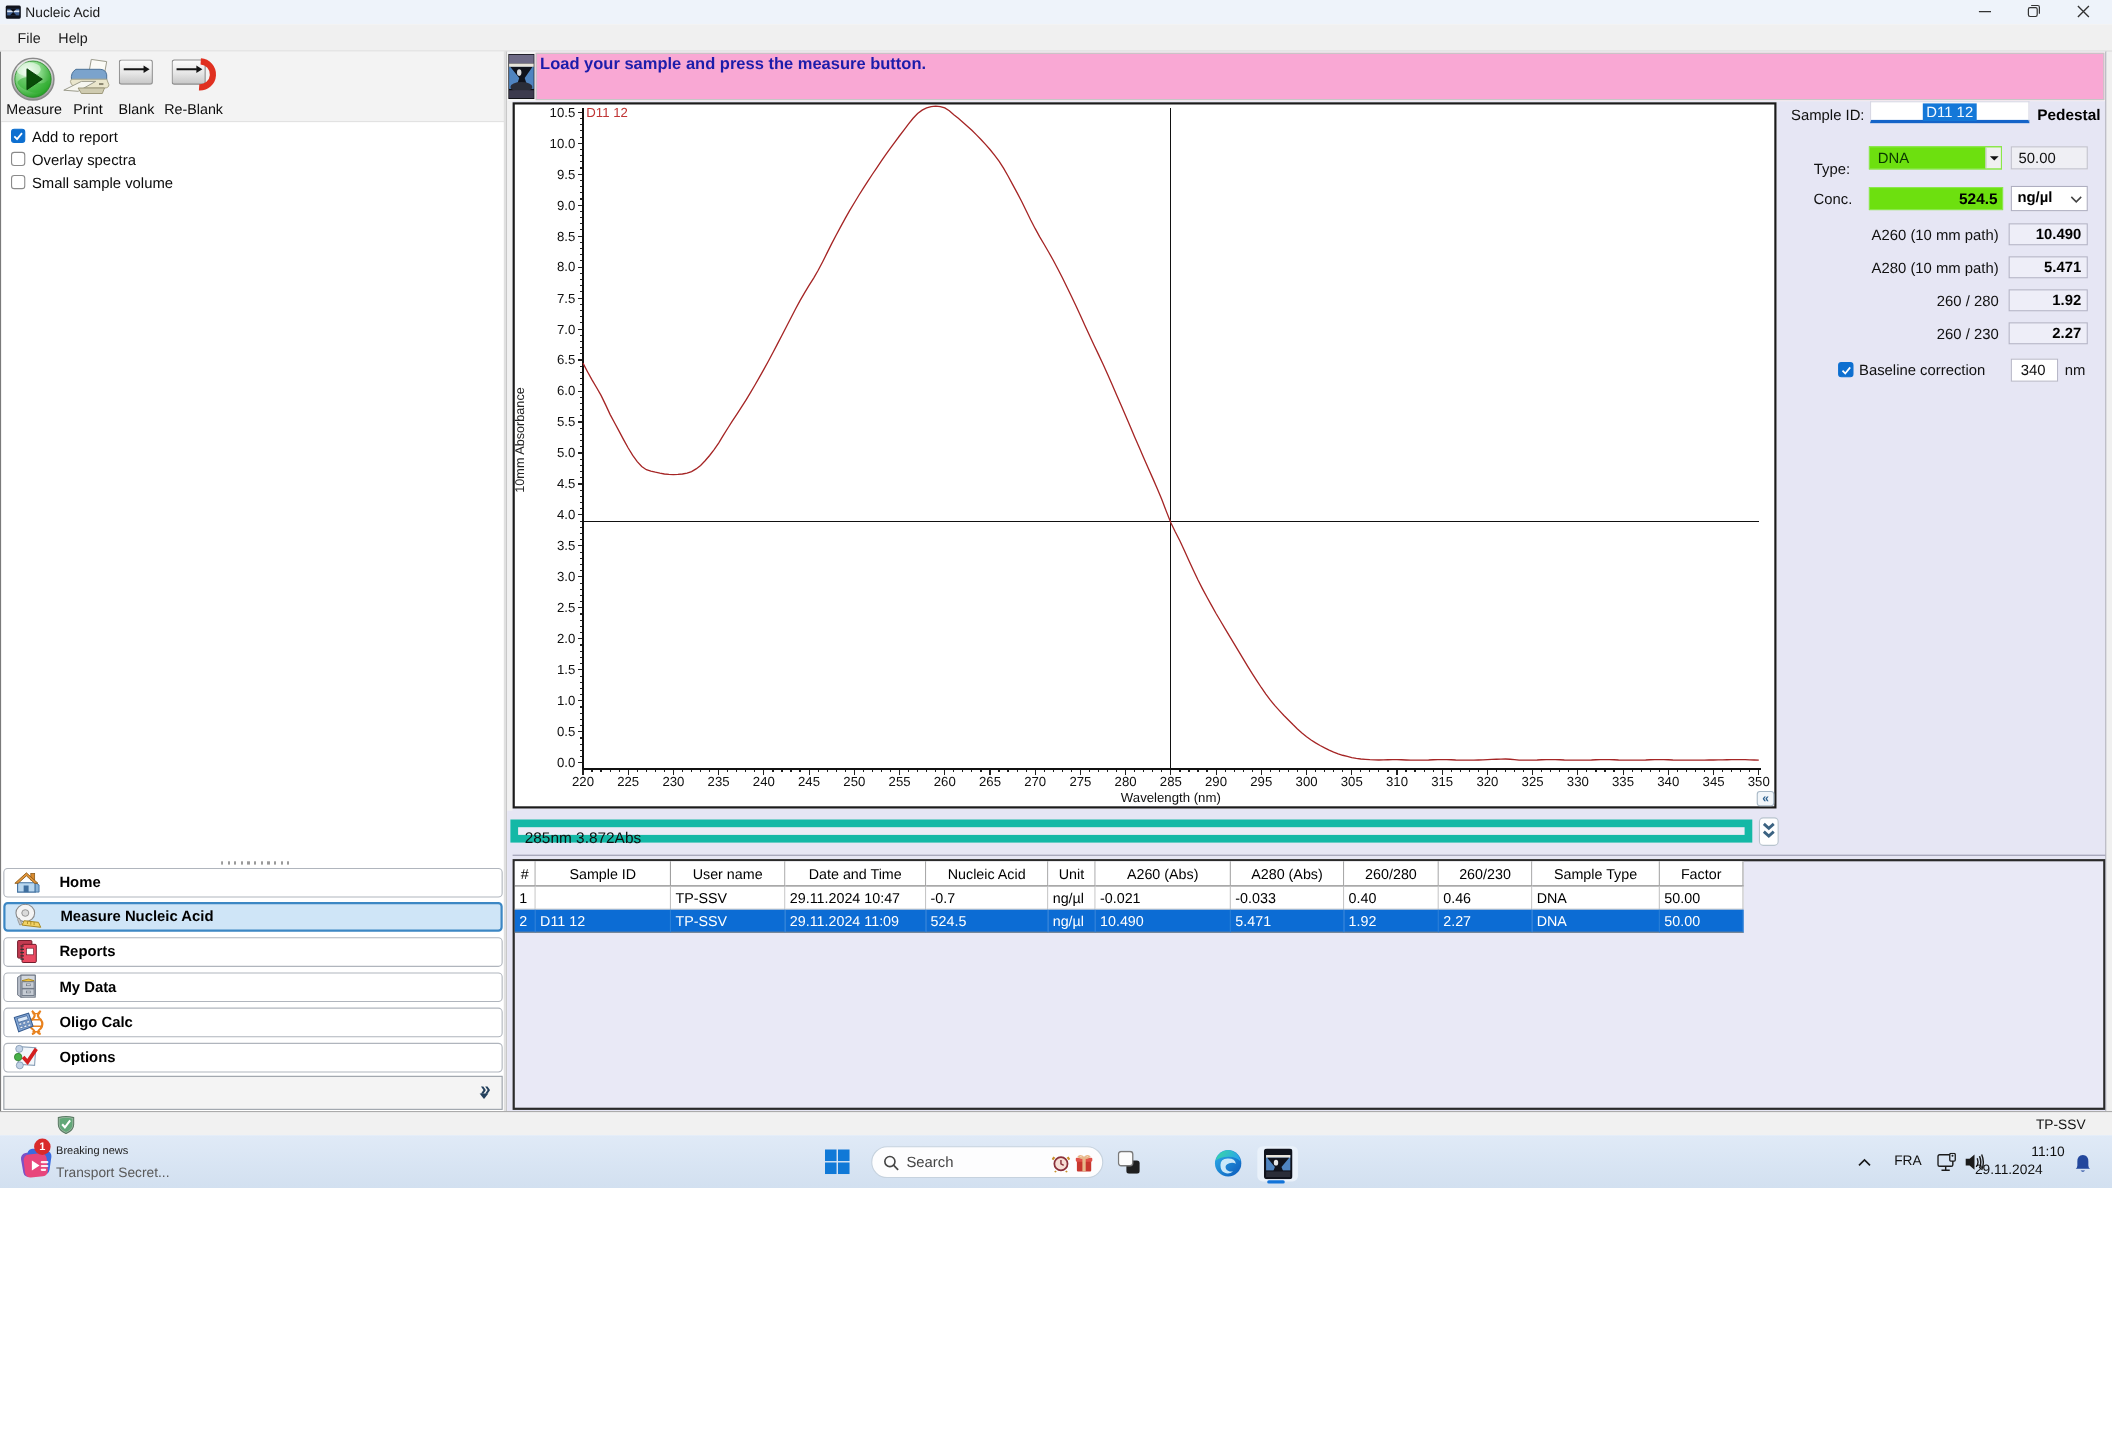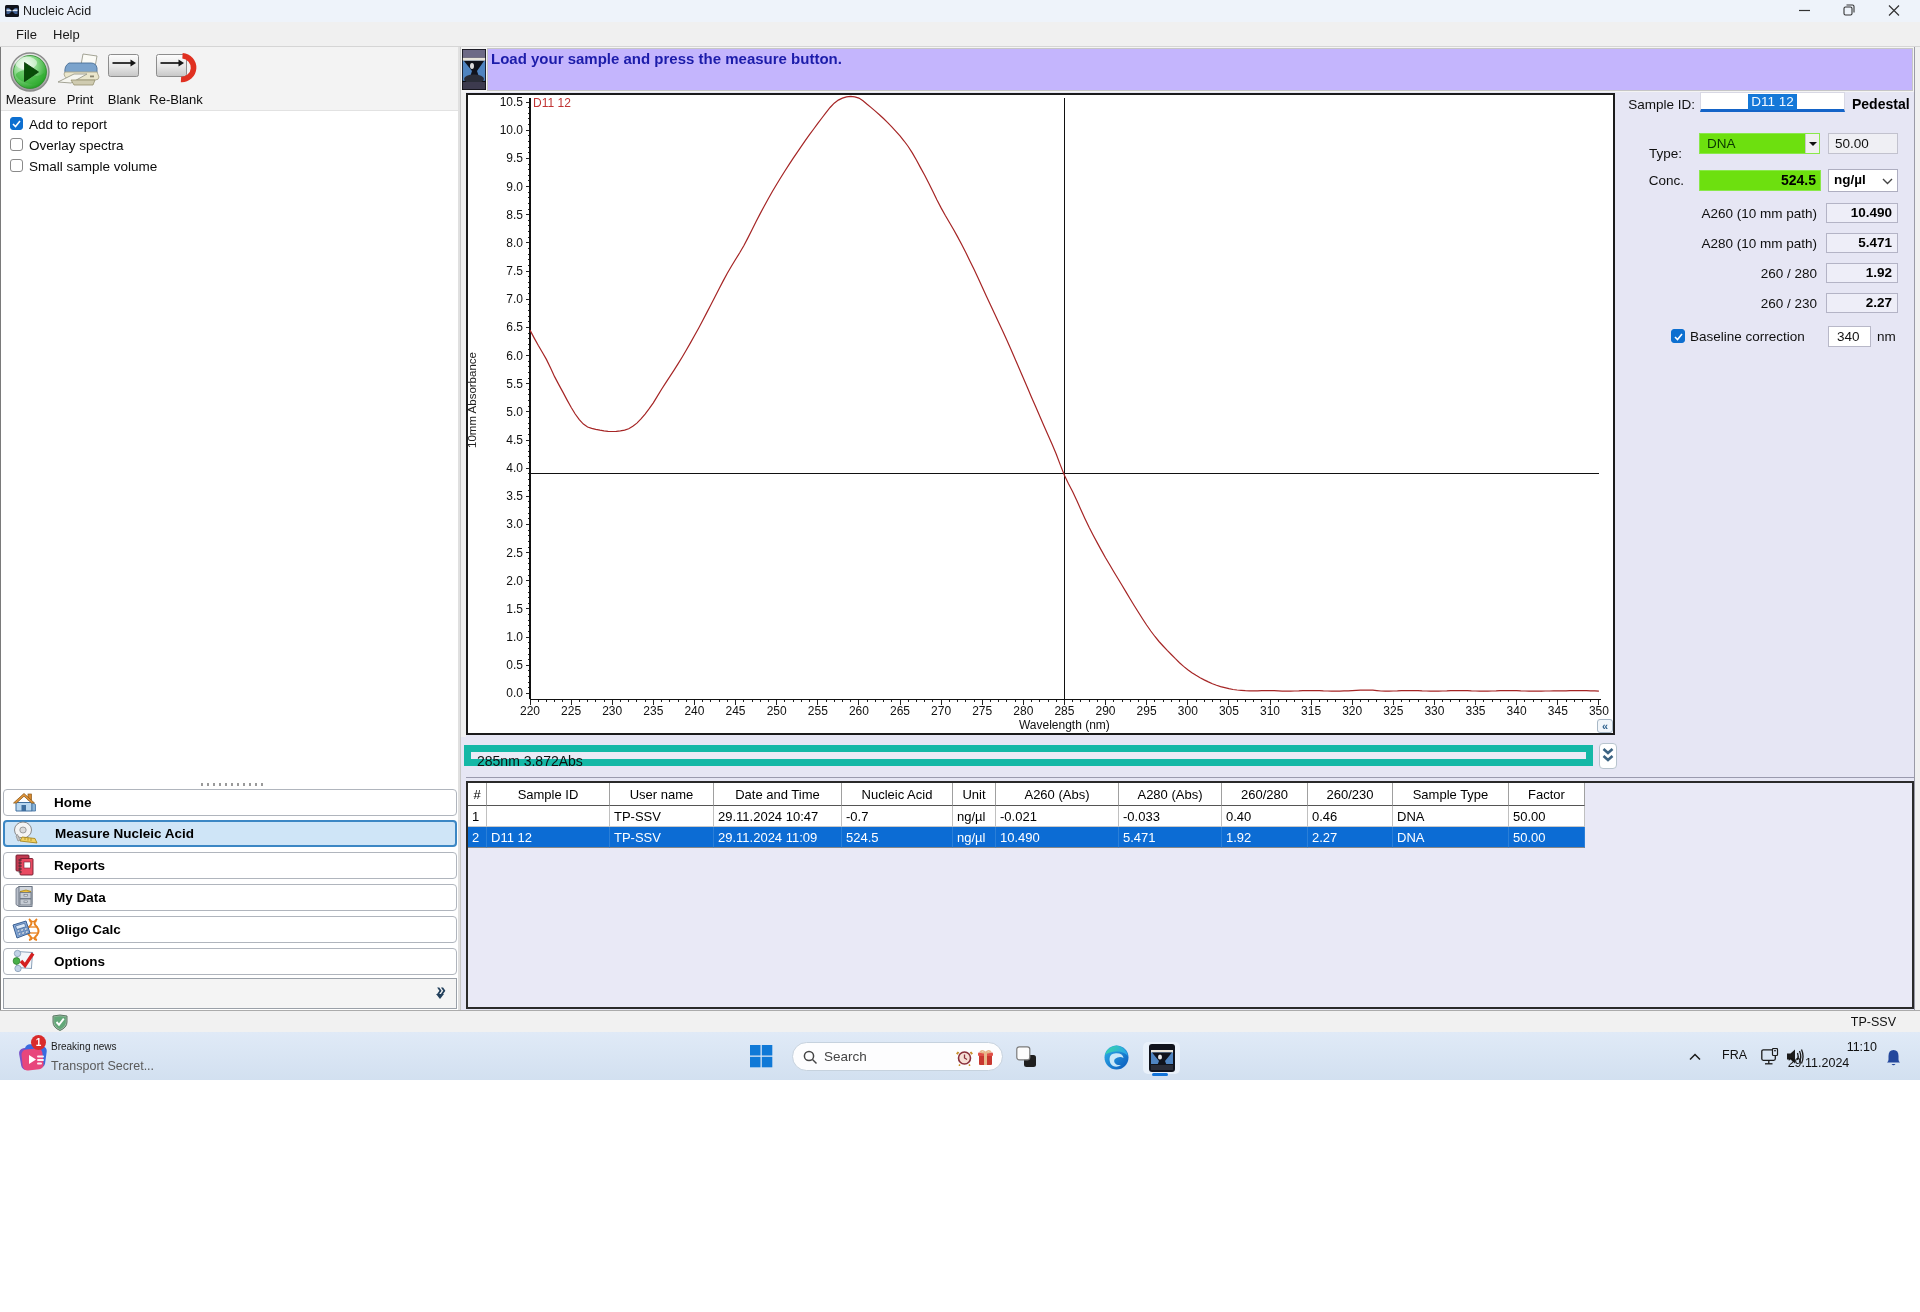--- a/index.html
+++ b/index.html
@@ -14,21 +14,21 @@
 .cb.on{background:#0d6fd0;border-color:#0d6fd0}
 .cb.on svg{display:block;margin:2px auto 0}
 .cblabel{font-size:13.5px;color:#0b0b0b}
 .navitem{left:2px;width:454px;height:27.5px;background:#fff;border:1px solid #b0b5bd;border-radius:4px}
 .navitem.sel{background:#cfe5f7;border:2px solid #3c87c4}
 .navtext{position:absolute;left:50px;top:50%;transform:translateY(-50%);font-weight:bold;font-size:13.5px;color:#000}
 .navicon{position:absolute;left:8px;top:50%;transform:translateY(-50%)}
 #vsep{left:458px;top:47px;width:3px;height:963px;background:#e0e0e0;border-right:1px solid #c8c8c8}
 #main{left:461px;top:47px;width:1453px;height:963px;background:#e6e6f4}
 #msgbar{left:0;top:0;width:1453px;height:45px;background:#f4f4f4}
-#msgbox{left:26px;top:1px;width:1426px;height:43px;background:#c4b5fd;border:1px solid #c6c6c6}
+#msgbox{left:26px;top:1px;width:1426px;height:43px;background:#f9a8d4;border:1px solid #c6c6c6}
 #msgtext{left:3px;top:1px;font-size:15px;font-weight:bold;color:#1c1caa}
 #chartbox{left:5px;top:46px;width:1149px;height:642px;background:#fff;border:2px solid #1b1b1b}
 #statline{left:3px;top:698px;width:1129px;height:21px;background:#ebebf6;border:7px solid #14b8a6;font-size:14px;color:#101010;line-height:19px;padding-left:6px}
 #tablebox{left:5px;top:734px;width:1448px;height:228px;background:#e9e9f6;border:2px solid #2a2a2a}
 .th{position:absolute;top:0;height:23px;background:#fff;border-right:1px solid #a0a0a0;border-bottom:1px solid #555;font-size:13px;text-align:center;line-height:23px;color:#000}
 .td{position:absolute;height:21px;font-size:13px;line-height:21px;color:#000;padding-left:4px;overflow:hidden;white-space:nowrap}
 .r1{top:23px;background:#fff;border-right:1px solid #c0c0c0;border-bottom:1px solid #c9c9c9}
 .r2{top:44px;background:#0c6cd4;color:#fff;border-right:1px solid #2a7fd8;border-bottom:1px solid #888}
 #statusbar{left:0;top:1010px;width:1920px;height:22px;background:#f1f1f1;border-top:1px solid #ababab}
 #taskbar{left:0;top:1032px;width:1920px;height:48px;background:linear-gradient(#e0eaf7,#d2e0f0)}
@@ -705,20 +705,20 @@
   <rect x="11.5" y="0.5" width="5" height="7" rx="1" fill="#dce7f5" stroke="#1b1b1b" stroke-width="1.2"></rect>
   <circle cx="14" cy="2.6" r="0.9" fill="#1b1b1b"></circle>
  </svg>
  <svg class="a" style="left:1786px;top:16px" width="18" height="17" viewBox="0 0 18 17">
   <polygon points="1,5.5 4.5,5.5 9,1.5 9,15.5 4.5,11.5 1,11.5" fill="#1b1b1b"></polygon>
   <path d="M11.5 5 Q13 8.5 11.5 12" fill="none" stroke="#1b1b1b" stroke-width="1.3"></path>
   <path d="M13.5 3 Q16 8.5 13.5 14" fill="none" stroke="#1b1b1b" stroke-width="1.3"></path>
   <path d="M15.5 1.5 Q18.6 8.5 15.5 15.5" fill="none" stroke="#1b1b1b" stroke-width="1.3"></path>
  </svg>
  <div class="a" style="left:1800px;top:8px;width:77px;font-size:12.5px;color:#101010;text-align:right">11:10</div>
- <div class="a" style="left:1780px;top:24px;width:77px;font-size:12.5px;color:#101010;text-align:center">29.11.2024</div>
+ <div class="a" style="left:1780px;top:24px;width:77px;font-size:12.5px;color:#101010;text-align:right">29.11.2024</div>
  <svg class="a" style="left:1885px;top:17px" width="17" height="18" viewBox="0 0 17 18">
   <path d="M8.5 1 Q13.5 1 13.5 7 L13.5 10.5 Q13.5 12.5 15 13.5 L2 13.5 Q3.5 12.5 3.5 10.5 L3.5 7 Q3.5 1 8.5 1 Z" fill="#23479c"></path>
   <path d="M6.5 15 Q8.5 17.5 10.5 15 Z" fill="#23479c"></path>
  </svg>
 </div>
 <div class="a" style="left:1914px;top:47px;width:1px;height:963px;background:#9a9aa6"></div>
 <div class="a" style="left:1915px;top:47px;width:5px;height:963px;background:#f0f0f0"></div>
 
 </body></html>

